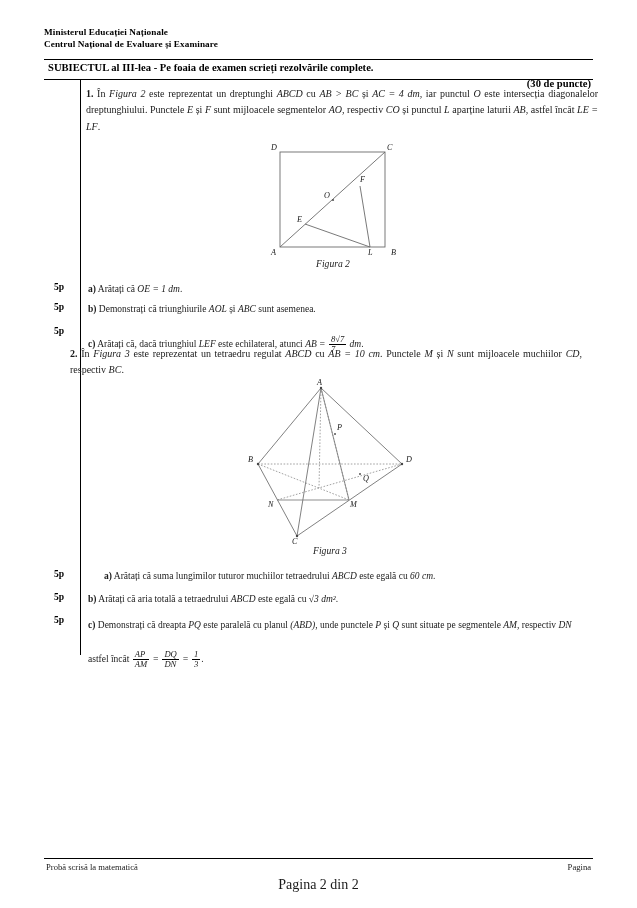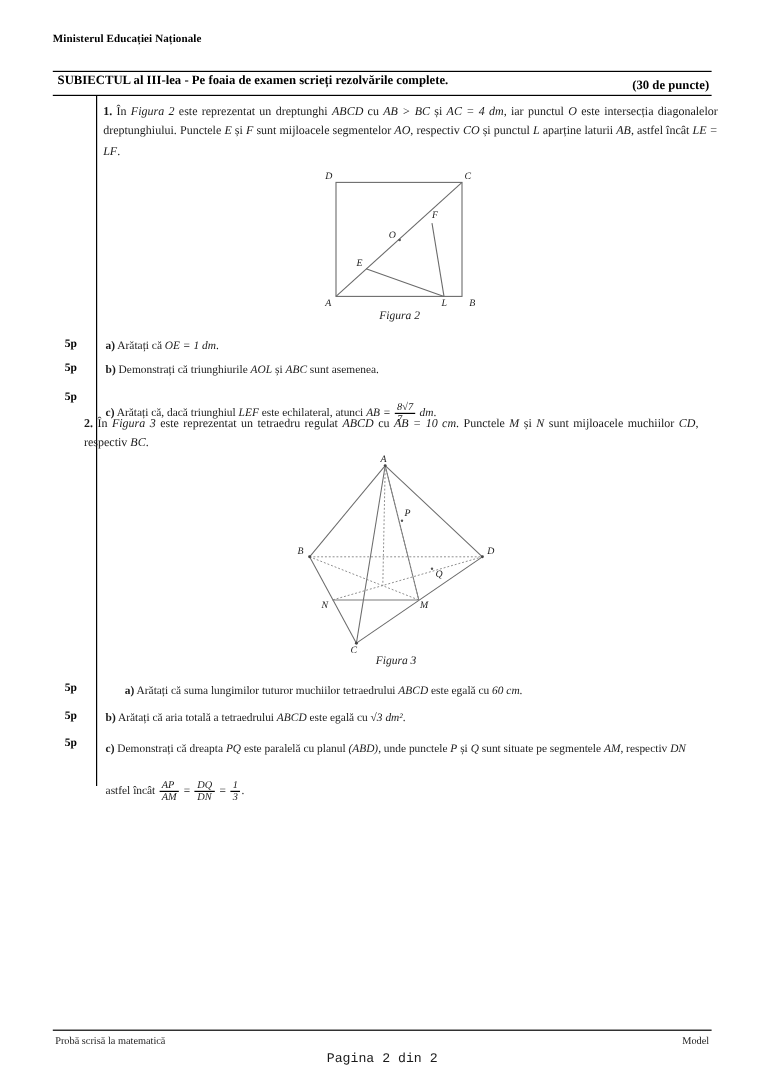--- a/index.html
+++ b/index.html
@@ -46,21 +46,21 @@
   .subject-bar {
     position: absolute;
     left: 46px;
     top: 62px;
     width: 547px;
     height: 16px;
     font-size: 10.6px;
     font-weight: bold;
   }
   .subject-bar .s-left  { position: absolute; left: 2px;  top: 0; }
-  .subject-bar .s-right { position: absolute; right: 2px; top: 4px; }
+  .subject-bar .s-right { position: absolute; right: 2px; top: 16px; }
 
   
   .vline {
     position: absolute;
     left: 80px;
     top: 80px;
     width: 1px;
     height: 575px;
     background: #000;
   }
@@ -130,33 +130,33 @@
     color: #1a1a1a;
   }
   .foot-left  { left: 46px; }
   .foot-right { right: 46px; }
   .foot-mid   {
     position: absolute;
     top: 877px;
     left: 44px;
     width: 549px;
     text-align: center;
-    font-size: 11px;
-    color: #1a1a1a;
-    font-family: Liberation Mono, monospace;
+    font-size: 14px;
+    color: #1a1a1a;
   }
   svg text { font-family: "Liberation Serif", serif; font-style: italic; }
 </style>
 </head>
 <body>
 
 <div class="page">
 
   <div class="hdr">
     <div>Ministerul Educației Naționale</div>
+    <div>Centrul Național de Evaluare și Examinare</div>
   </div>
 
   <div class="rule rule-top"></div>
   <div class="rule rule-sub"></div>
 
   <div class="subject-bar">
     <span class="s-left">SUBIECTUL al III-lea - Pe foaia de examen scrieți rezolvările complete.</span>
     <span class="s-right">(30 de puncte)</span>
   </div>
 
@@ -343,16 +343,16 @@
     </span>
     <span class="mt">=</span>
     <span class="frac">
       <span class="num mt">1</span>
       <span class="den mt">3</span>
     </span><span>.</span>
   </div>
 
   <div class="rule rule-foot"></div>
   <div class="foot foot-left">Probă scrisă la matematică</div>
-  <div class="foot foot-right">Model</div>
+  <div class="foot foot-right">Pagina</div>
   <div class="foot-mid">Pagina 2 din 2</div>
 
 </div>
 
 </body></html>

